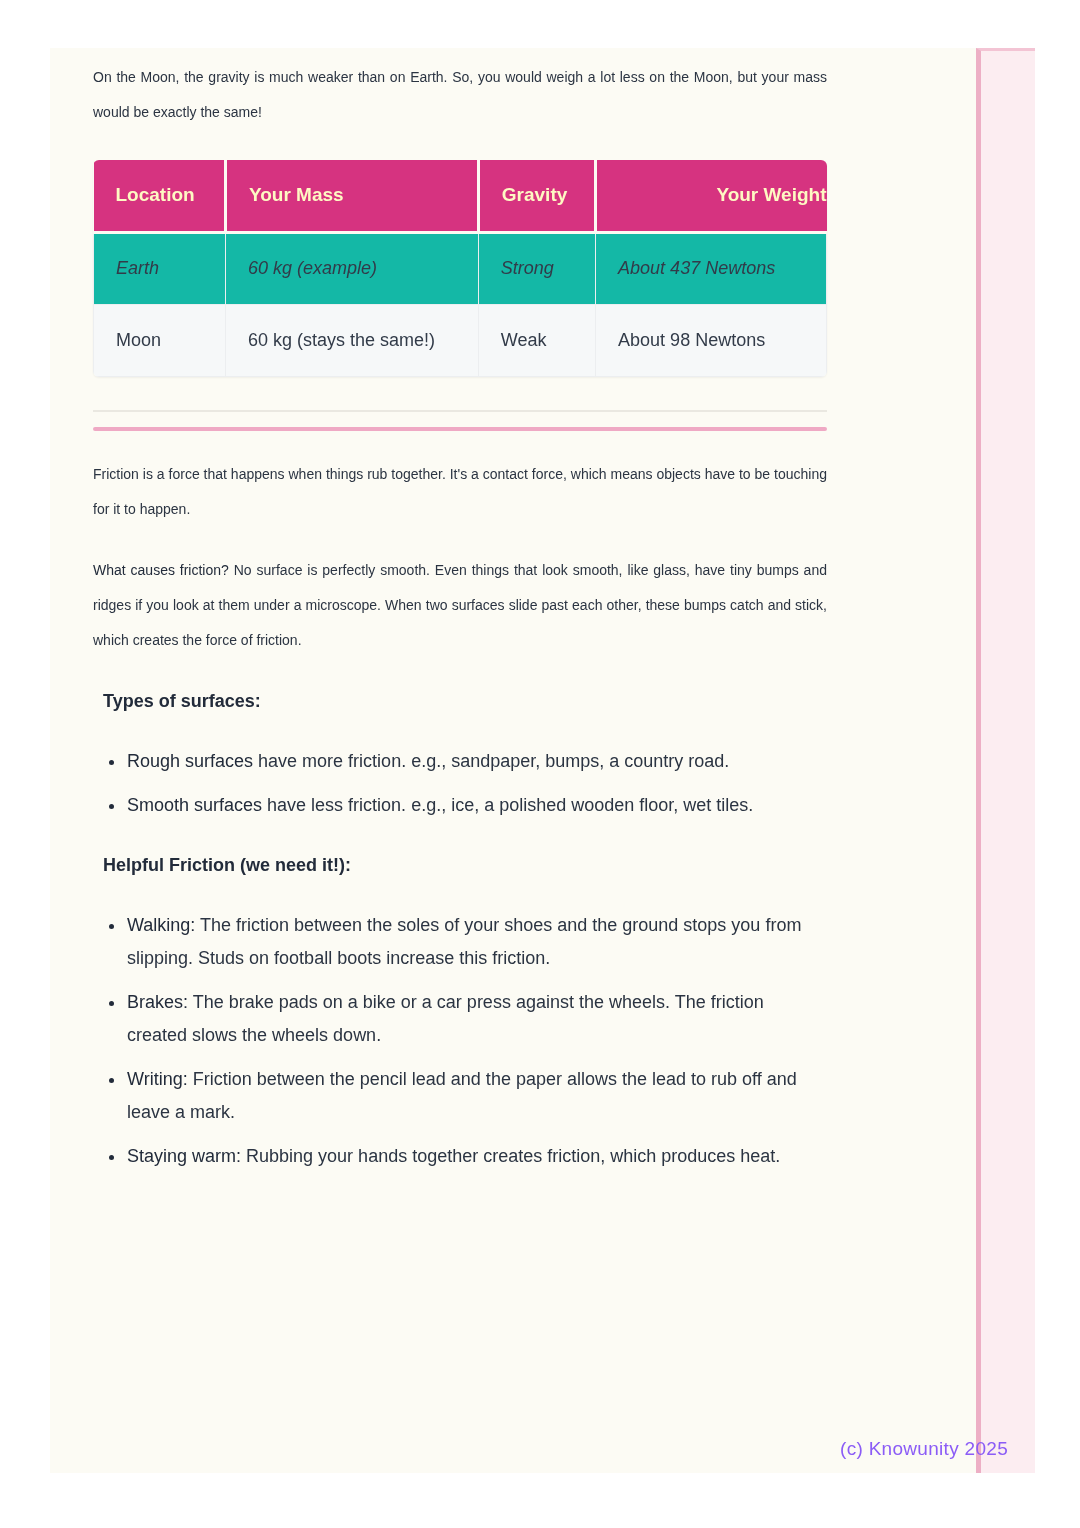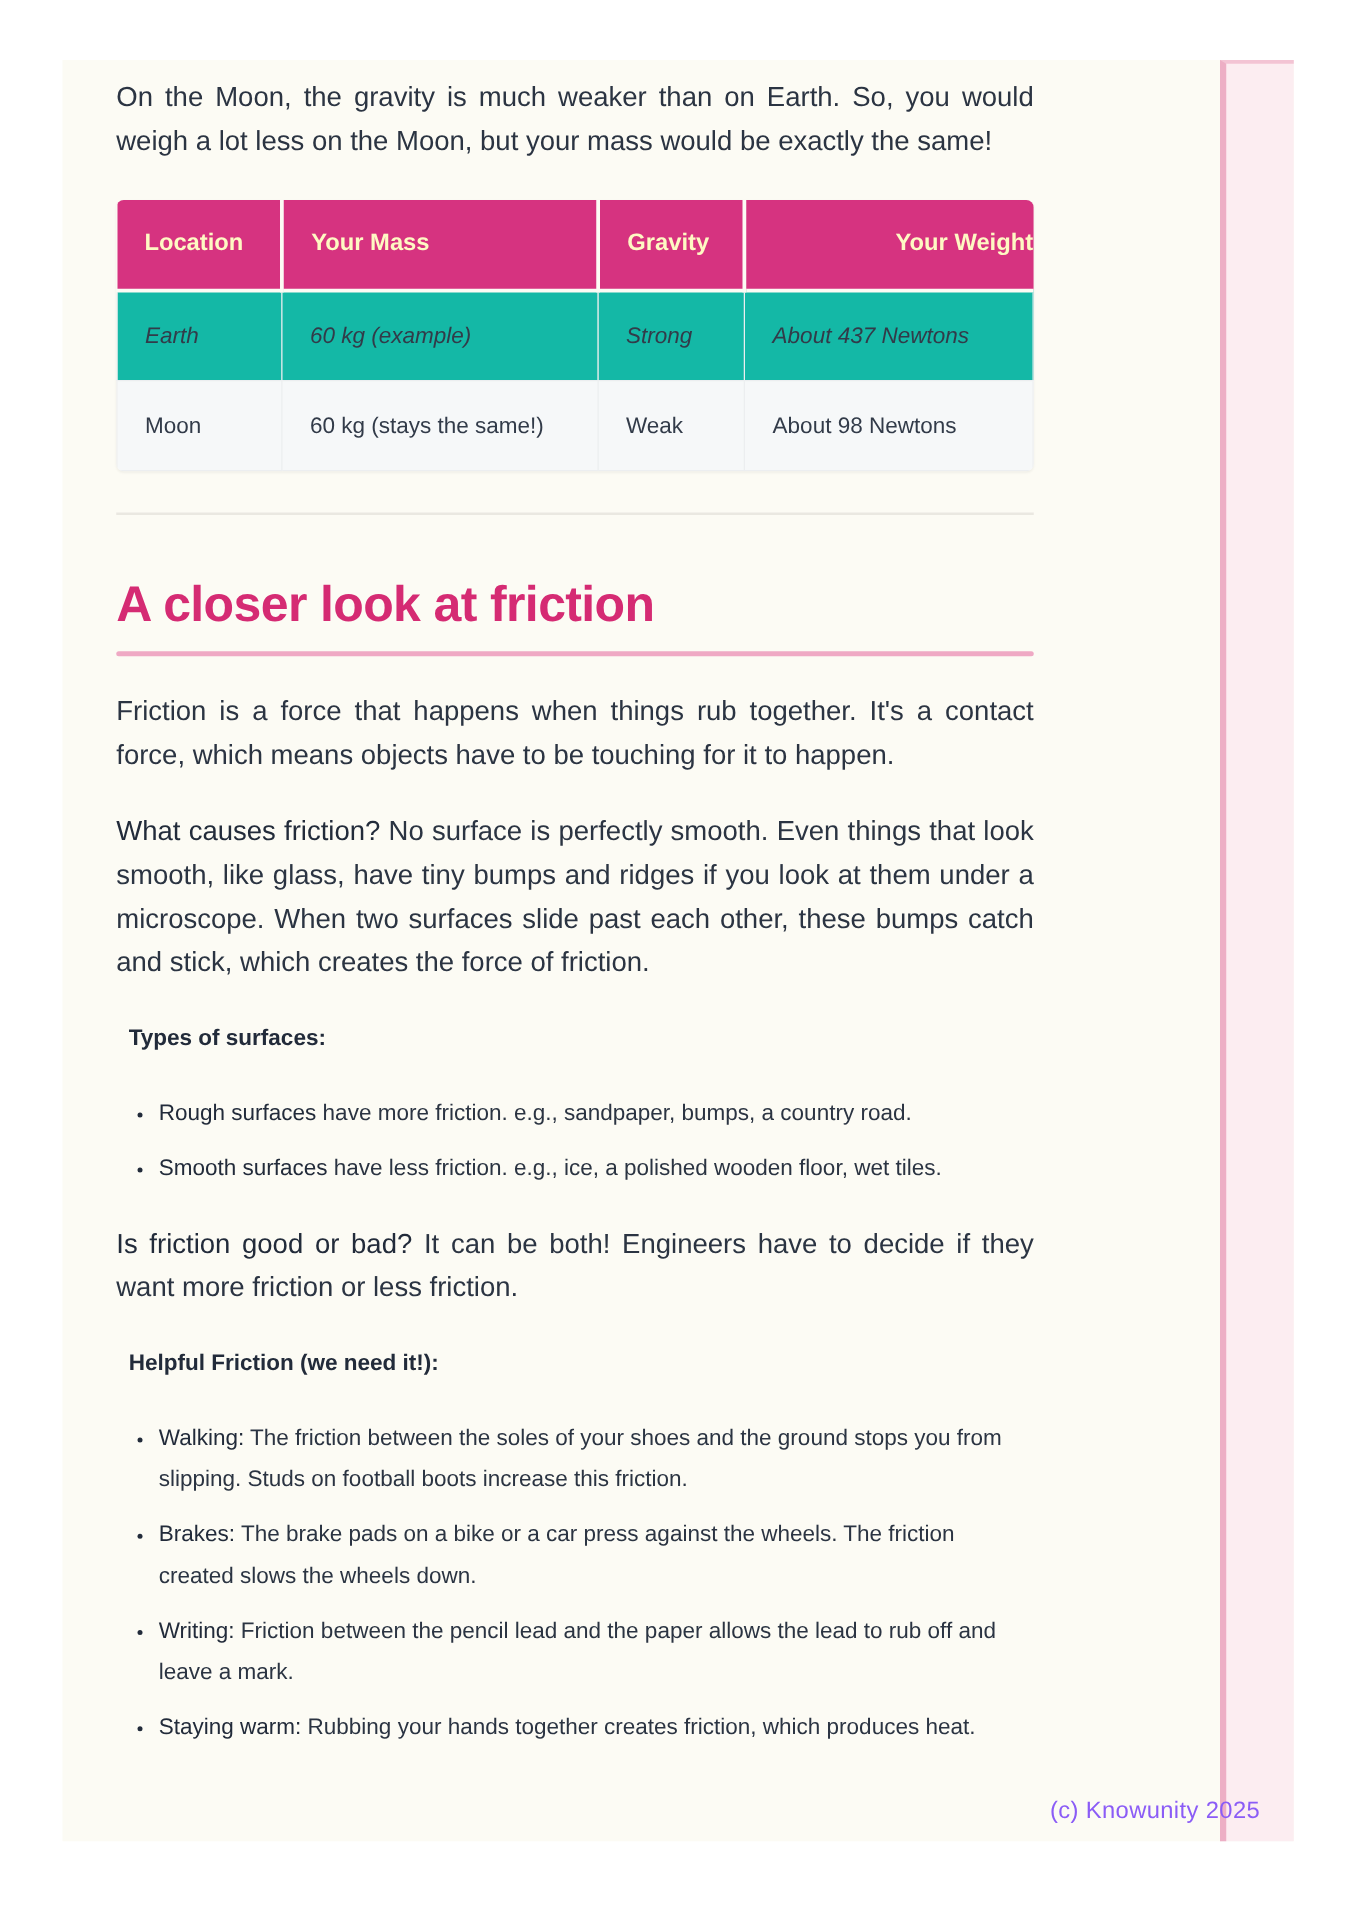--- a/index.html
+++ b/index.html
@@ -24,21 +24,21 @@
     background: #fcedf1;
     border-left: 5px solid #edafc5;
     border-top: 3px solid #f3c4d4;
   }
   .content {
     position: absolute;
     left: 43px; top: 12px;
     width: 734px;
   }
   p.para {
-    font-size: 22px;
+    font-size: 14px;
     line-height: 35px;
     margin: 26px 0;
     text-align: justify;
   }
   p.para.first { margin-top: 0; }
   b { font-weight: 400; color: #222b3a; }
   p.subhead {
     font-size: 18px;
     line-height: 35px;
     font-weight: 700;
@@ -165,35 +165,33 @@
             <td>60 kg (stays the same!)</td>
             <td>Weak</td>
             <td>About 98 Newtons</td>
           </tr>
         </tbody>
       </table>
     </div>
 
     <hr class="divider">
 
-    <h1 class="section-title">A closer look at friction</h1>
     <div class="title-underline"></div>
 
     <p class="para after-underline">Friction is a force that happens when things rub together. It's a contact force, which means objects have to be touching for it to happen.</p>
 
     <p class="para"><b>What causes friction?</b><span> No surface is perfectly smooth. Even things that look smooth, like glass, have tiny bumps and ridges if you look at them under a microscope. When two surfaces slide past each other, these bumps catch and stick, which creates the force of friction.</span></p>
 
     <p class="subhead">Types of surfaces:</p>
 
     <ul>
       <li><b>Rough surfaces</b><span> have more friction. e.g., sandpaper, bumps, a country road.</span></li>
       <li><b>Smooth surfaces</b><span> have less friction. e.g., ice, a polished wooden floor, wet tiles.</span></li>
     </ul>
 
-    <p class="para"><b>Is friction good or bad?</b><span> It can be both! Engineers have to decide if they want more friction or less friction.</span></p>
 
     <p class="subhead">Helpful Friction (we need it!):</p>
 
     <ul>
       <li><b>Walking:</b><span> The friction between the soles of your shoes and the ground stops you from slipping. Studs on football boots increase this friction.</span></li>
       <li><b>Brakes:</b><span> The brake pads on a bike or a car press against the wheels. The friction created slows the wheels down.</span></li>
       <li><b>Writing:</b><span> Friction between the pencil lead and the paper allows the lead to rub off and leave a mark.</span></li>
       <li><b>Staying warm:</b><span> Rubbing your hands together creates friction, which produces heat.</span></li>
     </ul>
 

